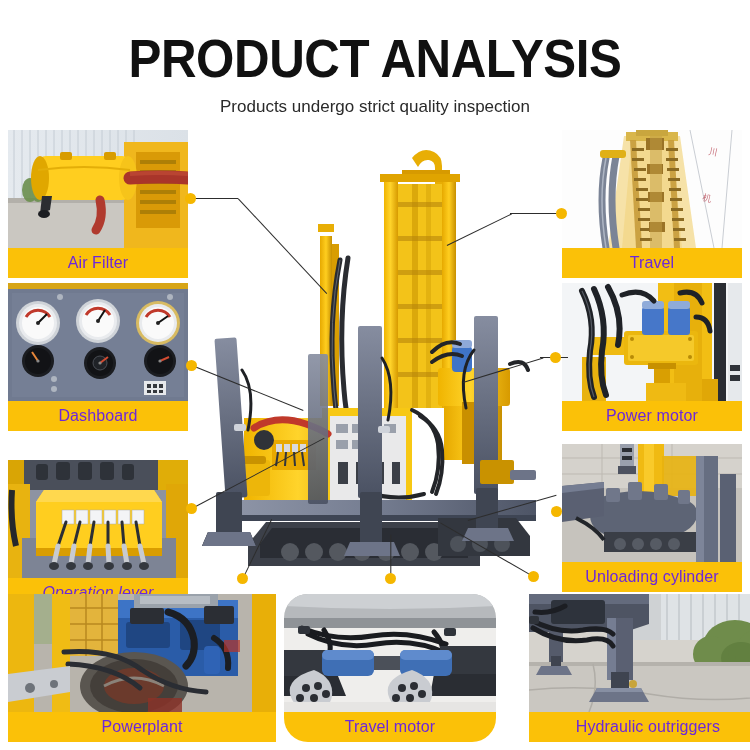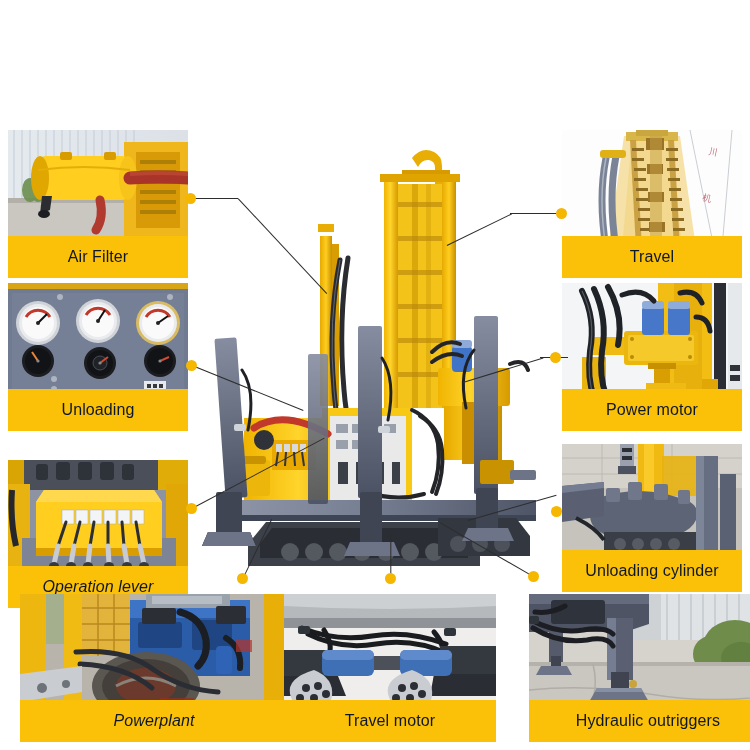--- a/index.html
+++ b/index.html
@@ -21,37 +21,41 @@
     transform:scaleX(0.93);transform-origin:center;
     font-family:"Liberation Sans","DejaVu Sans",sans-serif;
     white-space:nowrap;
   }
   .hdr-sub{font-size:17px;color:#2a2a2a;margin-top:12px;white-space:nowrap;}
 
   
   .panel{position:absolute;background:#fff;overflow:hidden;}
   .panel .photo{position:absolute;left:0;top:0;right:0;overflow:hidden;}
   .panel .cap{
-    position:absolute;left:0;right:0;bottom:0;height:42px;
-    background:#FBC108;color:#0f172a;font-size:16px;
+    position:absolute;left:0;right:0;bottom:0;height:30px;
+    background:#FBC108;color:#6d28d9;font-size:16px;
     display:flex;align-items:center;justify-content:center;
     white-space:nowrap;letter-spacing:.1px;
   }
   .panel.wide .cap{font-size:16px;}
 
   
   .dot{position:absolute;width:11px;height:11px;border-radius:50%;background:#F5B700;z-index:40;}
   .ln{position:absolute;background:#2d2d2d;transform-origin:0 50%;height:1.4px;z-index:30;}
   .rig-wrap{position:absolute;left:180px;top:140px;width:400px;height:440px;z-index:5;}
 </style>
 </head>
 <body>
 
 <div id="stage">
 
+  <div class="hdr">
+    <div class="hdr-title">PRODUCT ANALYSIS</div>
+    <div class="hdr-sub">Products undergo strict quality inspection</div>
+  </div>
 
   <div class="rig-wrap">
     <svg width="400" height="440" viewBox="0 0 400 440">
       <defs>
         <linearGradient id="gy" x1="0" y1="0" x2="1" y2="0">
           <stop offset="0" stop-color="#F0B400"></stop>
             <stop offset=".45" stop-color="#FFD42B"></stop>
             <stop offset="1" stop-color="#D79A00"></stop>
         </linearGradient>
         <linearGradient id="gy2" x1="0" y1="0" x2="1" y2="0">
@@ -409,21 +413,21 @@
               <rect x="139" y="101" width="4" height="4"></rect>
               <rect x="145" y="101" width="4" height="4"></rect>
             <rect x="151" y="101" width="4" height="4"></rect>
               <rect x="139" y="107" width="4" height="3"></rect>
             <rect x="145" y="107" width="4" height="3"></rect>
               <rect x="151" y="107" width="4" height="3"></rect>
             </g>
         </g>
       </svg>
     </div>
-    <div class="cap">Unloading</div>
+    <div class="cap">Dashboard</div>
   </div>
 
   <div class="panel" style="left:8px;top:460px;width:180px;height:148px;font-style:italic;">
     <div class="photo" style="height:118px;">
       <svg width="180" height="118" viewBox="0 0 180 118">
         <rect width="180" height="118" fill="#8d93a2"></rect>
         <rect x="0" y="0" width="180" height="30" fill="#4a4f5a"></rect>
 
         <g fill="#2e3239">
           <rect x="28" y="4" width="12" height="16" rx="3"></rect>
@@ -658,21 +662,21 @@
           <circle cx="94" cy="100" r="6"></circle>
             <circle cx="112" cy="100" r="6"></circle>
         </g>
 
         <path d="M14 74 q20 10 28 22" stroke="#22252a" stroke-width="4" fill="none"></path>
       </svg>
     </div>
     <div class="cap">Unloading cylinder</div>
   </div>
 
-  <div class="panel wide" style="left:20px;top:594px;width:268px;height:148px;font-style:italic;">
+  <div class="panel wide" style="left:8px;top:594px;width:268px;height:148px;">
     <div class="photo" style="height:118px;">
       <svg width="268" height="118" viewBox="0 0 268 118">
         <rect width="268" height="118" fill="#b8b4ac"></rect>
 
         <rect x="0" y="0" width="26" height="118" fill="#EDB70F"></rect>
         <rect x="44" y="0" width="18" height="118" fill="#F0BC14"></rect>
         <rect x="244" y="0" width="24" height="118" fill="#E8AF08"></rect>
 
         <rect x="62" y="0" width="48" height="62" fill="#E3B43C"></rect>
         <g stroke="#b8881f" stroke-width="1.5">
@@ -724,21 +728,21 @@
             <circle cx="46" cy="90" r="4"></circle>
           </g>
 
         <rect x="140" y="104" width="34" height="14" fill="#8d3228" opacity=".8"></rect>
         <rect x="216" y="46" width="16" height="12" fill="#b6352a" opacity=".7"></rect>
       </svg>
     </div>
     <div class="cap">Powerplant</div>
   </div>
 
-  <div class="panel wide" style="left:284px;top:594px;width:212px;height:148px;">
+  <div class="panel wide" style="left:284px;top:594px;width:212px;height:148px;border-radius:24px;">
     <div class="photo" style="height:118px;">
       <svg width="212" height="118" viewBox="0 0 212 118">
         <rect width="212" height="118" fill="#efeeec"></rect>
 
         <path d="M0 0 l212 0 l0 26 q-106 10 -212 0 z" fill="#b6b9bc"></path>
         <path d="M0 0 l212 0 l0 12 q-106 6 -212 0 z" fill="#cdd0d3"></path>
         <rect x="0" y="24" width="212" height="10" fill="#8f9397"></rect>
 
         <g fill="none" stroke="#191b1f" stroke-width="5" stroke-linecap="round">
           <path d="M18 34 q34 14 70 8 q36 -6 74 8"></path>

